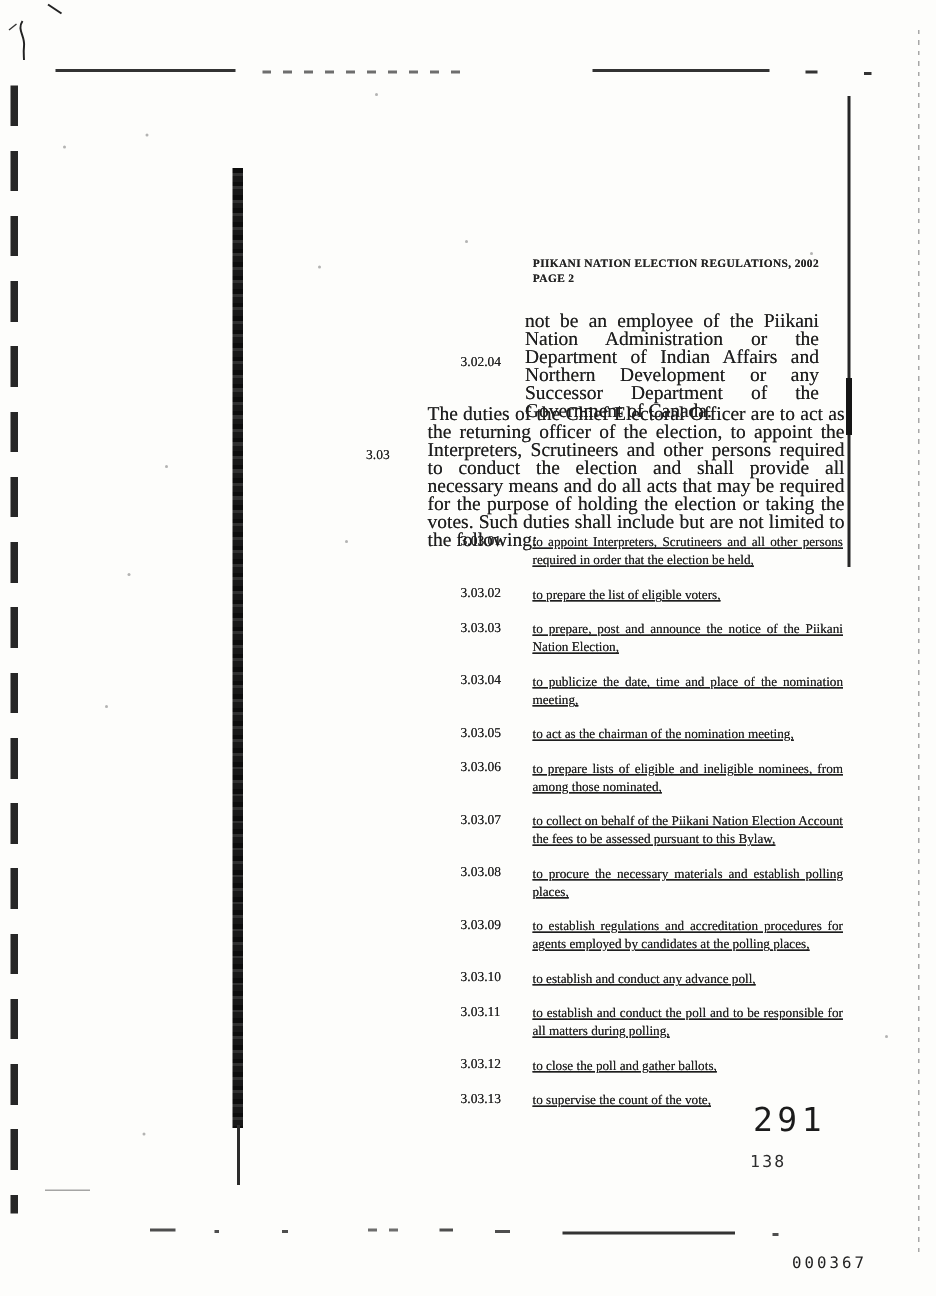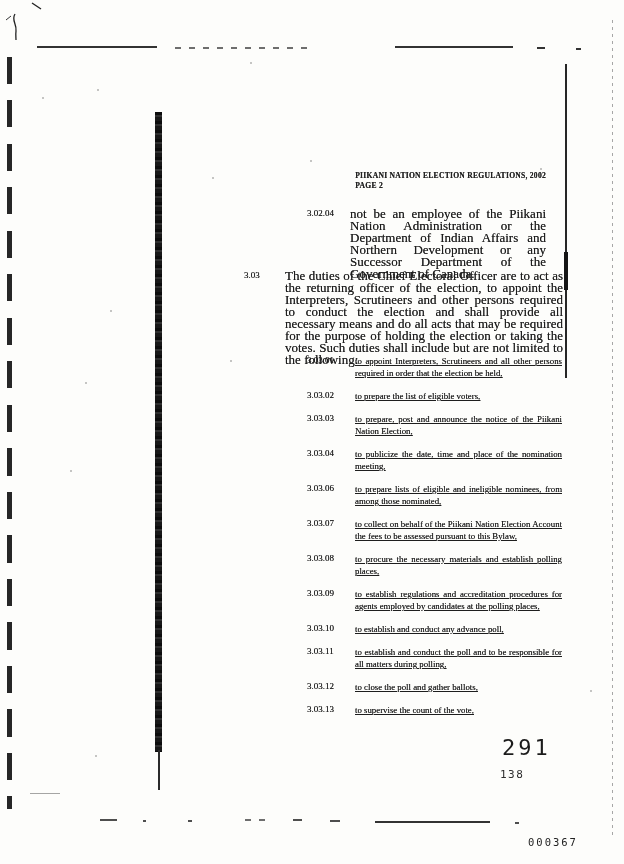--- a/index.html
+++ b/index.html
@@ -40,21 +40,21 @@
   .right-dark-thick { position: absolute; left: 564px; top: 252px; width: 4px; height: 38px; background: #151515; }
   .speck { position: absolute; width: 2px; height: 2px; background: #6a6a6a; border-radius: 50%; opacity: 0.5; }
   .squiggle { position: absolute; left: 2px; top: 0; }
 
   
   .header-block {
     position: absolute; top: 171px; right: 78px;
     text-align: left; font-weight: bold; font-size: 7.6px; line-height: 10px;
     letter-spacing: 0.25px; color: #232323;
   }
-  .clause-num { position: absolute; font-size: 9px; }
+  .clause-num { position: absolute; font-size: 9px; margin-top: 28px; }
   .clause-text { position: absolute; font-size: 13px; line-height: 12px; text-align: justify; }
   #c30204-num  { left: 307px; top: 208px; }
   #c30204-text { left: 350px; top: 208px; width: 196px; }
   #c303-num    { left: 244px; top: 270px; }
   #c303-text   { left: 285px; top: 270px; width: 278px; }
 
   .subclauses { position: absolute; left: 0; top: 355px; width: 500px; }
   .subrow { position: relative; margin-bottom: 11px; min-height: 12px; }
   .subnum { position: absolute; left: 307px; top: 0; font-size: 9px; }
   .subtext { margin-left: 355px; width: 207px; font-size: 8.8px; line-height: 12px; text-align: justify; text-decoration: underline; }
@@ -148,20 +148,24 @@
     </div>
     <div class="subrow">
       <span class="subnum ink">3.03.03</span>
       <div class="subtext ink">to prepare, post and announce the notice of the Piikani Nation Election,</div>
     </div>
     <div class="subrow">
       <span class="subnum ink">3.03.04</span>
       <div class="subtext ink">to publicize the date, time and place of the nomination meeting,</div>
     </div>
     <div class="subrow">
+      <span class="subnum ink">3.03.05</span>
+      <div class="subtext ink">to act as the chairman of the nomination meeting,</div>
+    </div>
+    <div class="subrow">
       <span class="subnum ink">3.03.06</span>
       <div class="subtext ink">to prepare lists of eligible and ineligible nominees, from among those nominated,</div>
     </div>
     <div class="subrow">
       <span class="subnum ink">3.03.07</span>
       <div class="subtext ink">to collect on behalf of the Piikani Nation Election Account the fees to be assessed pursuant to this Bylaw,</div>
     </div>
     <div class="subrow">
       <span class="subnum ink">3.03.08</span>
       <div class="subtext ink">to procure the necessary materials and establish polling places,</div>

